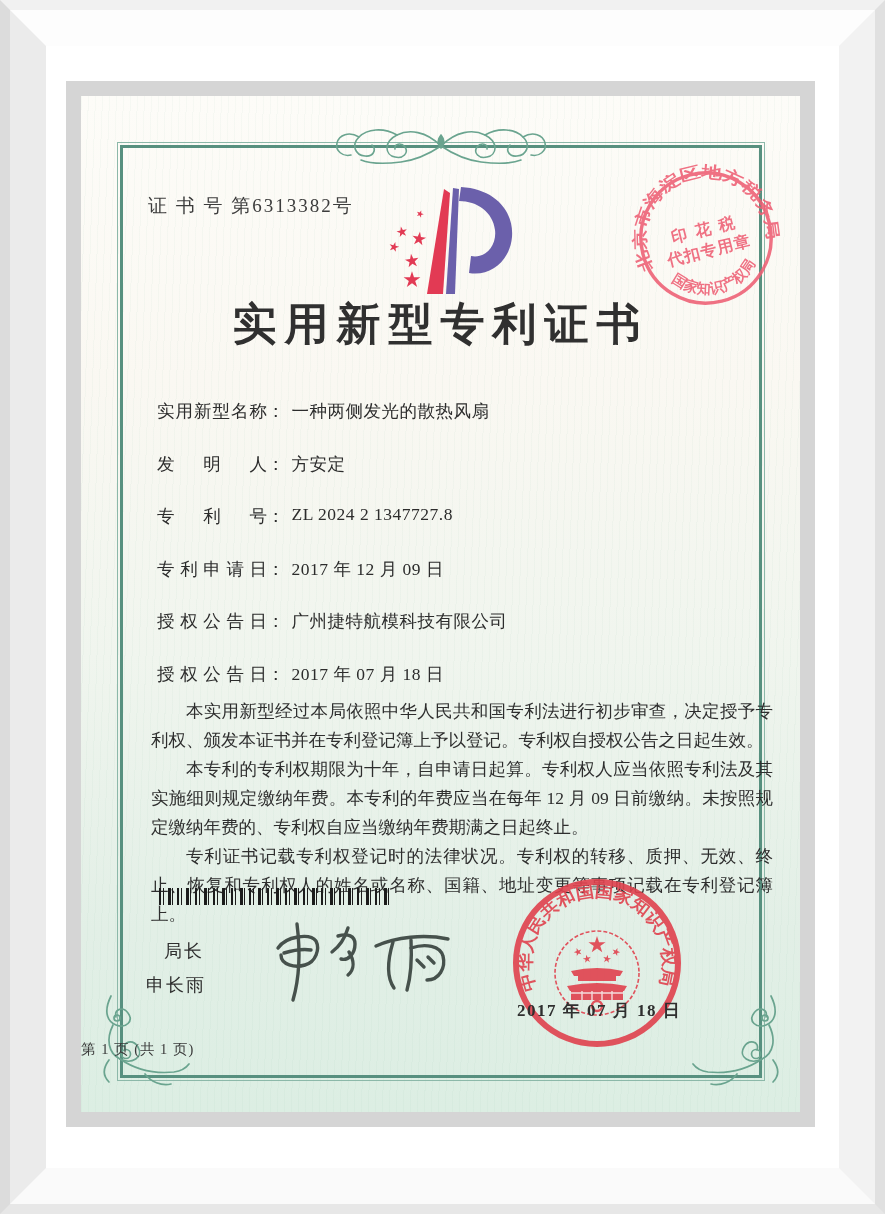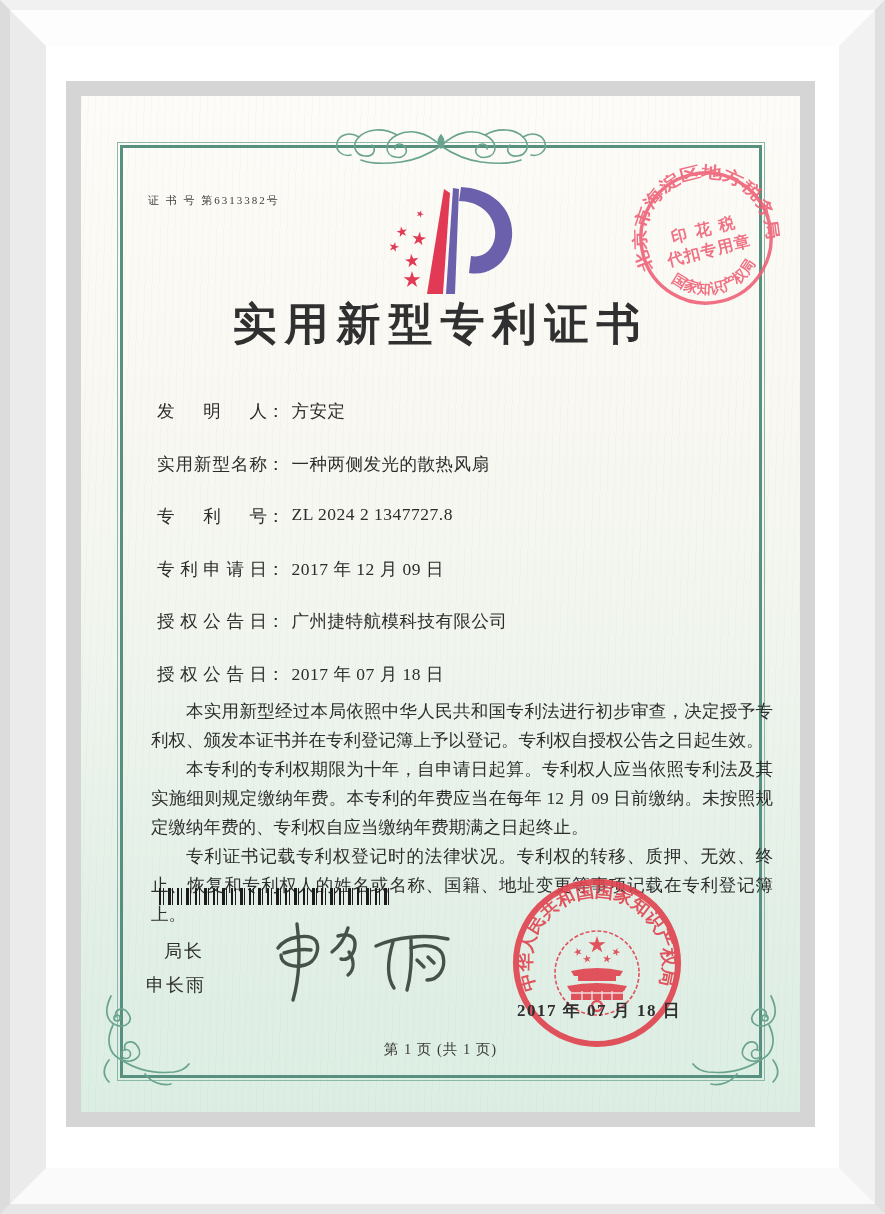--- a/index.html
+++ b/index.html
@@ -27,21 +27,21 @@
   }
 
   
   .border-box{
     position:absolute;left:39px;top:49px;right:38px;bottom:34px;
     border:3px solid #57907f;
     outline:1px solid #8cb8a9;
     outline-offset:2px;
   }
 
-  .cert-no{position:absolute;left:67px;top:97px;font-size:11px;color:#3c3c3c;letter-spacing:2px;}
+  .cert-no{position:absolute;left:67px;top:97px;font-size:19px;color:#3c3c3c;letter-spacing:2px;}
 
   .logo{position:absolute;left:300px;top:88px;}
 
   .title{
     position:absolute;left:0;right:0;top:199px;text-align:center;
     font-size:44px;font-weight:bold;color:#303030;letter-spacing:8px;
   }
 
   .fields{position:absolute;left:76px;top:303px;width:600px;}
   .frow{margin-bottom:24.5px;font-size:17.5px;color:#2c2c2c;height:28px;white-space:nowrap;}
@@ -69,21 +69,21 @@
   .commissioner-name{position:absolute;left:65px;top:877px;font-size:18px;color:#2e2e2e;letter-spacing:2px;
     font-family:Liberation Sans, sans-serif;}
 
   .signature{position:absolute;left:175px;top:812px;}
 
   .seal{position:absolute;left:428px;top:779px;}
   .tax-stamp{position:absolute;left:545px;top:62px;}
 
   .issue-date{position:absolute;left:436px;top:903px;font-size:17px;color:#2f2f2f;letter-spacing:1.5px;font-weight:bold;}
 
-  .page-footer{position:absolute;left:0;right:0;top:944px;text-align:center;font-size:14.5px;color:#3a3a3a;letter-spacing:1px;}
+  .page-footer{position:absolute;left:0;right:0;top:944px;text-align:left;font-size:14.5px;color:#3a3a3a;letter-spacing:1px;}
 
   .orn-top{position:absolute;left:249px;top:27px;}
   .orn-bl{position:absolute;left:14px;top:898px;}
   .orn-br{position:absolute;right:13px;top:898px;}
 
   svg text{font-family:"Liberation Serif","DejaVu Serif",serif;}
 </style>
 </head>
 <body>
 
@@ -170,24 +170,24 @@
       </text>
       <text x="75" y="72" text-anchor="middle" fill="#ee5f74" font-size="15" font-weight="bold" letter-spacing="2">印 花 税</text>
       <text x="75" y="92" text-anchor="middle" fill="#ee5f74" font-size="15" font-weight="bold" letter-spacing="1">代扣专用章</text>
     </g>
   </svg>
 
   <div class="title">实用新型专利证书</div>
 
   <div class="fields">
     <div class="frow">
+      <span class="flabel">实用新型名称</span><span class="fcolon">：</span><span class="fvalue">一种两侧发光的散热风扇</span>
+    </div>
+    <div class="frow">
       <span class="flabel">发明人</span><span class="fcolon">：</span><span class="fvalue">方安定</span>
-    </div>
-    <div class="frow">
-      <span class="flabel">实用新型名称</span><span class="fcolon">：</span><span class="fvalue">一种两侧发光的散热风扇</span>
     </div>
     <div class="frow">
       <span class="flabel">专利号</span><span class="fcolon">：</span><span class="fvalue">ZL 2024 2 1347727.8</span>
     </div>
     <div class="frow">
       <span class="flabel">专利申请日</span><span class="fcolon">：</span><span class="fvalue">2017 年 12 月 09 日</span>
     </div>
     <div class="frow">
       <span class="flabel">授权公告日</span><span class="fcolon">：</span><span class="fvalue">广州捷特航模科技有限公司</span>
     </div>

